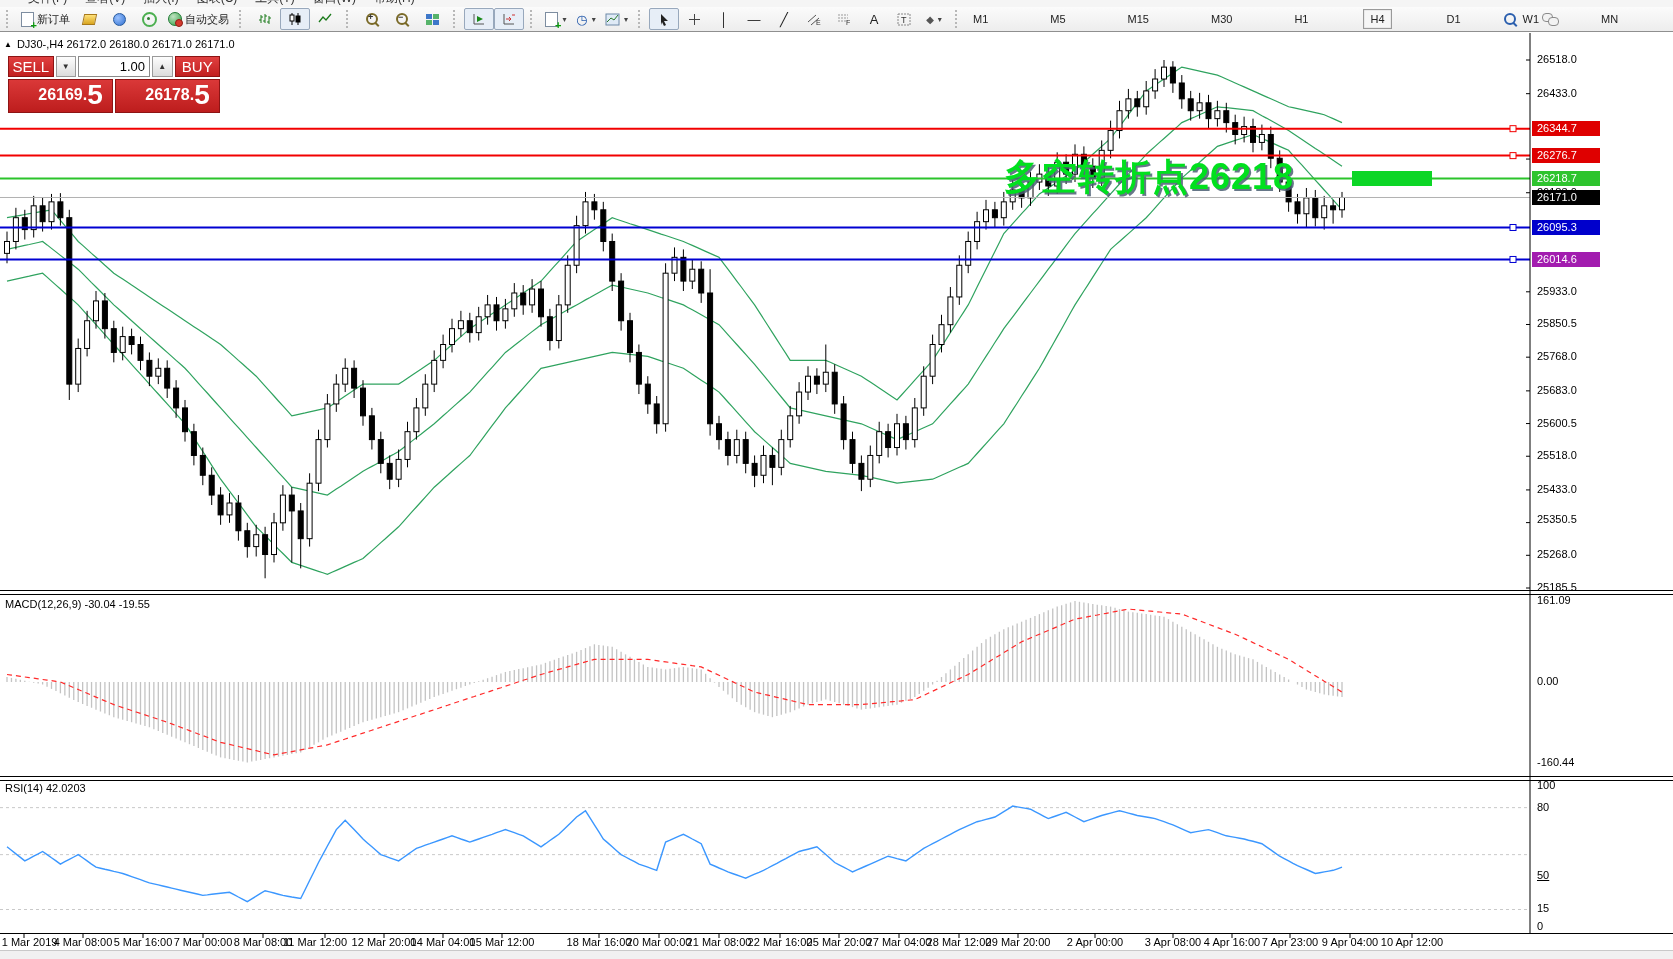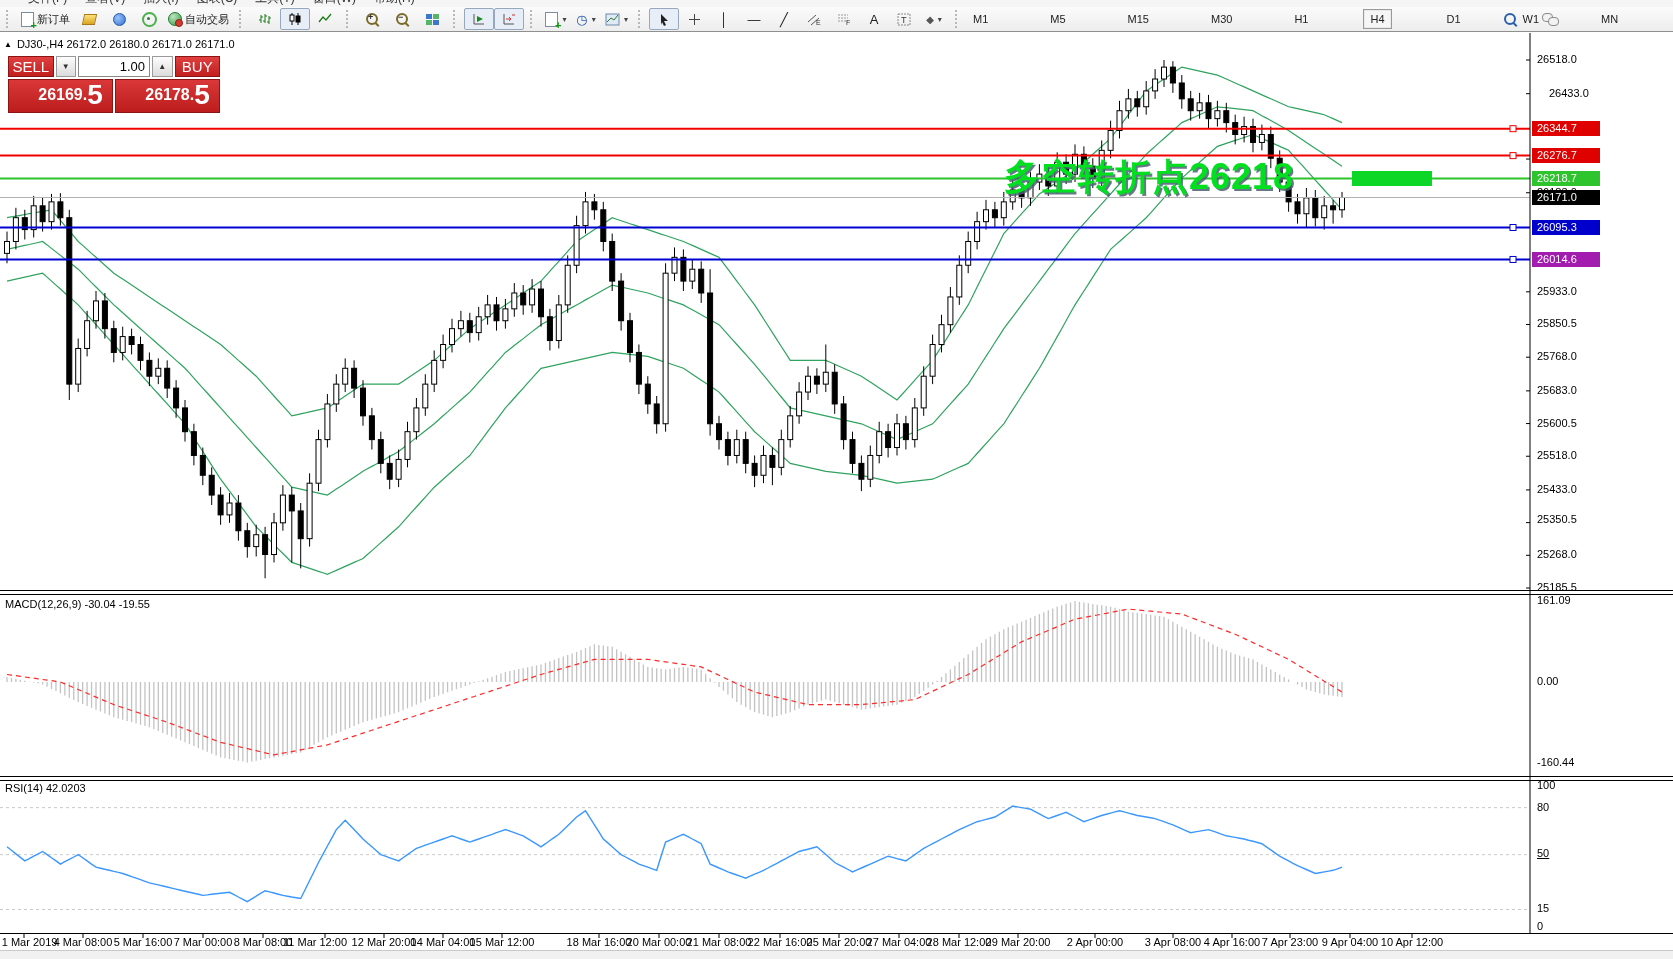--- a/index.html
+++ b/index.html
@@ -926,21 +926,21 @@
   <div class="panel-label" id="rsi-label" style="top:749px">RSI(14) 42.0203</div>
 
   <div class="hsep" style="top:557px"></div>
   <div class="hsep" style="top:561px"></div>
   <div class="hsep" style="top:743px"></div>
   <div class="hsep" style="top:747px"></div>
   <div class="hsep" style="top:900px"></div>
 
   <div id="axis-overlay">
       <div class="axis-label" style="top: 20px;">26518.0</div>
-      <div class="axis-label" style="top: 53.6811px; margin-left: 12px;">26433.0</div>
+      <div class="axis-label" style="top: 53.6811px;">26433.0</div>
       <div class="axis-label" style="top: 119.062px;">26268.0</div>
       <div class="axis-label" style="top: 152.743px;">26183.0</div>
       <div class="axis-label" style="top: 251.805px;">25933.0</div>
       <div class="axis-label" style="top: 284.495px;">25850.5</div>
       <div class="axis-label" style="top: 317.186px;">25768.0</div>
       <div class="axis-label" style="top: 350.867px;">25683.0</div>
       <div class="axis-label" style="top: 383.557px;">25600.5</div>
       <div class="axis-label" style="top: 416.248px;">25518.0</div>
       <div class="axis-label" style="top: 449.929px;">25433.0</div>
       <div class="axis-label" style="top: 456px; margin-top: 24px;">25350.5</div>
@@ -950,21 +950,21 @@
       <div class="price-tag" style="top: 115.115px; background: rgb(223, 0, 0);">26276.7</div>
       <div class="price-tag" style="top: 138.097px; background: rgb(46, 196, 46);">26218.7</div>
       <div class="price-tag" style="top: 156.998px; background: rgb(0, 0, 0);">26171.0</div>
       <div class="price-tag" style="top: 186.994px; background: rgb(0, 0, 204);">26095.3</div>
       <div class="price-tag" style="top: 218.971px; background: #a21caf;">26014.6</div>
       <div class="axis-label" style="top: 561.004px;">161.09</div>
       <div class="axis-label" style="top: 642px;">0.00</div>
       <div class="axis-label" style="top: 722.669px;">-160.44</div>
       <div class="axis-label" style="top: 746px;">100</div>
       <div class="axis-label" style="top: 767.64px;">80</div>
-      <div class="axis-label" style="top: 814px; text-decoration: underline;">50</div>
+      <div class="axis-label" style="top: 836px; text-decoration: underline;">50</div>
       <div class="axis-label" style="top: 869.495px;">15</div>
       <div class="axis-label" style="top: 887px;">0</div>
     </div>
   <div id="time-axis">
       <div class="time-label" style="left: 24px; transform: translateX(-40%);">1 Mar 2019</div>
       <div class="time-label" style="left: 83px;">4 Mar 08:00</div>
       <div class="time-label" style="left: 143px;">5 Mar 16:00</div>
       <div class="time-label" style="left: 203px;">7 Mar 00:00</div>
       <div class="time-label" style="left: 263px;">8 Mar 08:00</div>
       <div class="time-label" style="left: 315px;">11 Mar 12:00</div>

